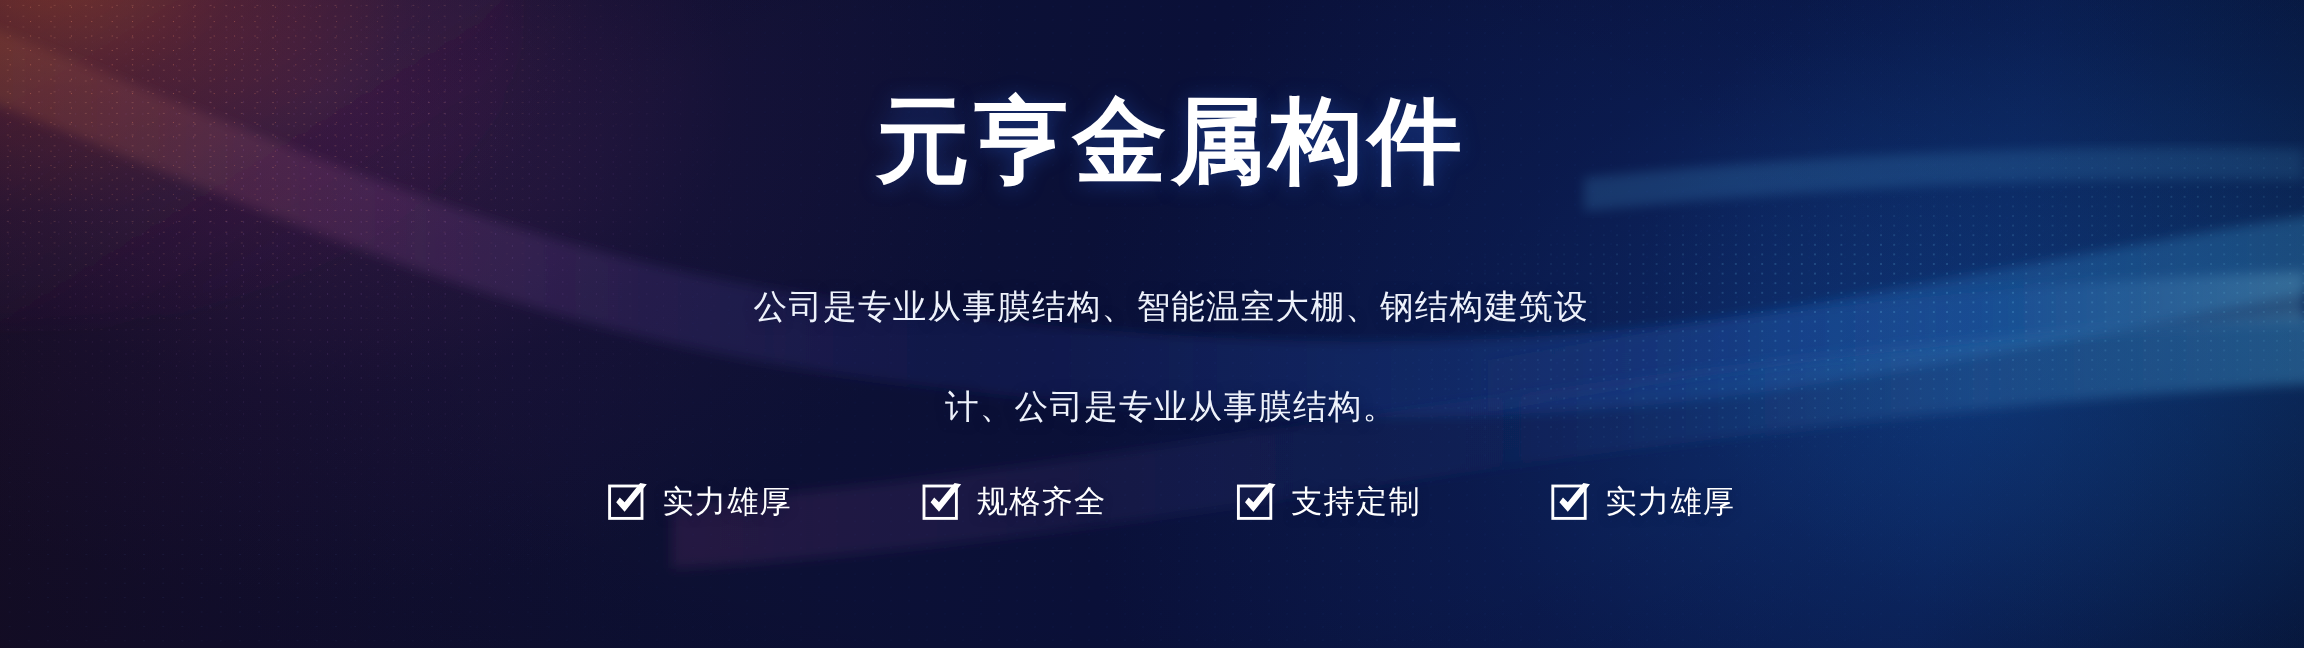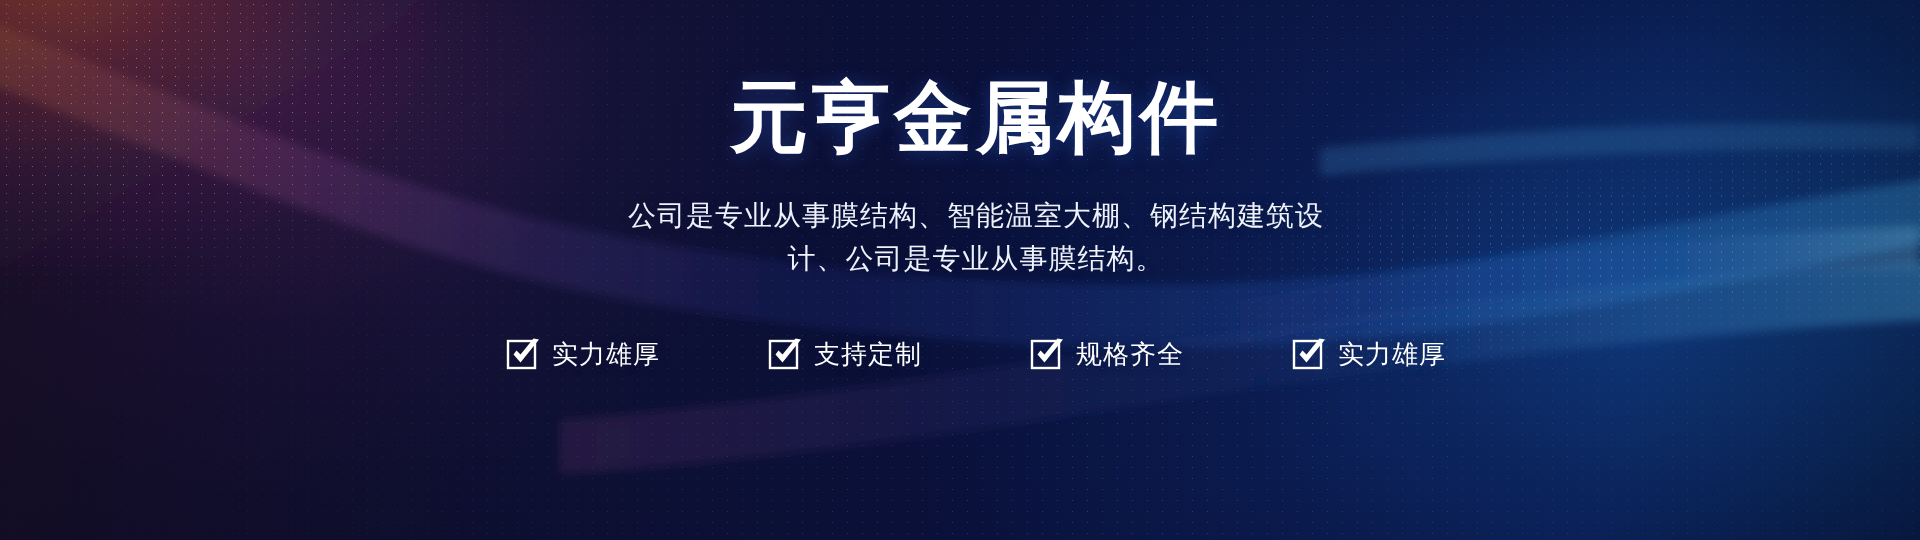--- a/index.html
+++ b/index.html
@@ -108,24 +108,24 @@
     margin-top:38px;
     width:900px;
     text-align:center;
     font-size:28px;
     line-height:1.55;
     color:#eef2fb;
     letter-spacing:1px;
     font-weight:400;
     text-shadow:0 1px 10px rgba(10,20,60,.6);
   }
-  #subtitle .sub-line { display:block; }
+  #subtitle .sub-line { display:block;margin-top:40px; }
 
   #features {
-    margin-top:56px;
+    margin-top:40px;
     display:flex;
     align-items:flex-end;
     gap:108px;
   }
   .feature {
     display:flex;
     align-items:center;
     gap:12px;
   }
   .check-box {
@@ -228,31 +228,31 @@
         <span class="feature-label">实力雄厚</span>
       </div>
 
       <div class="feature">
         <span class="check-box">
           <svg viewBox="0 0 34 34" xmlns="http://www.w3.org/2000/svg">
             <rect x="2" y="4" width="27" height="27" fill="none" stroke="#ffffff" stroke-width="2.4"></rect>
             <path d="M7.5 17.5 L14.5 25.5 L33 2.5 L27.5 1.5 L14.5 17.5 L10.5 13.5 Z" fill="#ffffff"></path>
           </svg>
         </span>
+        <span class="feature-label">规格齐全</span>
+      </div>
+
+      <div class="feature">
+        <span class="check-box">
+          <svg viewBox="0 0 34 34" xmlns="http://www.w3.org/2000/svg">
+            <rect x="2" y="4" width="27" height="27" fill="none" stroke="#ffffff" stroke-width="2.4"></rect>
+            <path d="M7.5 17.5 L14.5 25.5 L33 2.5 L27.5 1.5 L14.5 17.5 L10.5 13.5 Z" fill="#ffffff"></path>
+          </svg>
+        </span>
         <span class="feature-label">支持定制</span>
-      </div>
-
-      <div class="feature">
-        <span class="check-box">
-          <svg viewBox="0 0 34 34" xmlns="http://www.w3.org/2000/svg">
-            <rect x="2" y="4" width="27" height="27" fill="none" stroke="#ffffff" stroke-width="2.4"></rect>
-            <path d="M7.5 17.5 L14.5 25.5 L33 2.5 L27.5 1.5 L14.5 17.5 L10.5 13.5 Z" fill="#ffffff"></path>
-          </svg>
-        </span>
-        <span class="feature-label">规格齐全</span>
       </div>
 
       <div class="feature">
         <span class="check-box">
           <svg viewBox="0 0 34 34" xmlns="http://www.w3.org/2000/svg">
             <rect x="2" y="4" width="27" height="27" fill="none" stroke="#ffffff" stroke-width="2.4"></rect>
             <path d="M7.5 17.5 L14.5 25.5 L33 2.5 L27.5 1.5 L14.5 17.5 L10.5 13.5 Z" fill="#ffffff"></path>
           </svg>
         </span>
         <span class="feature-label">实力雄厚</span>

